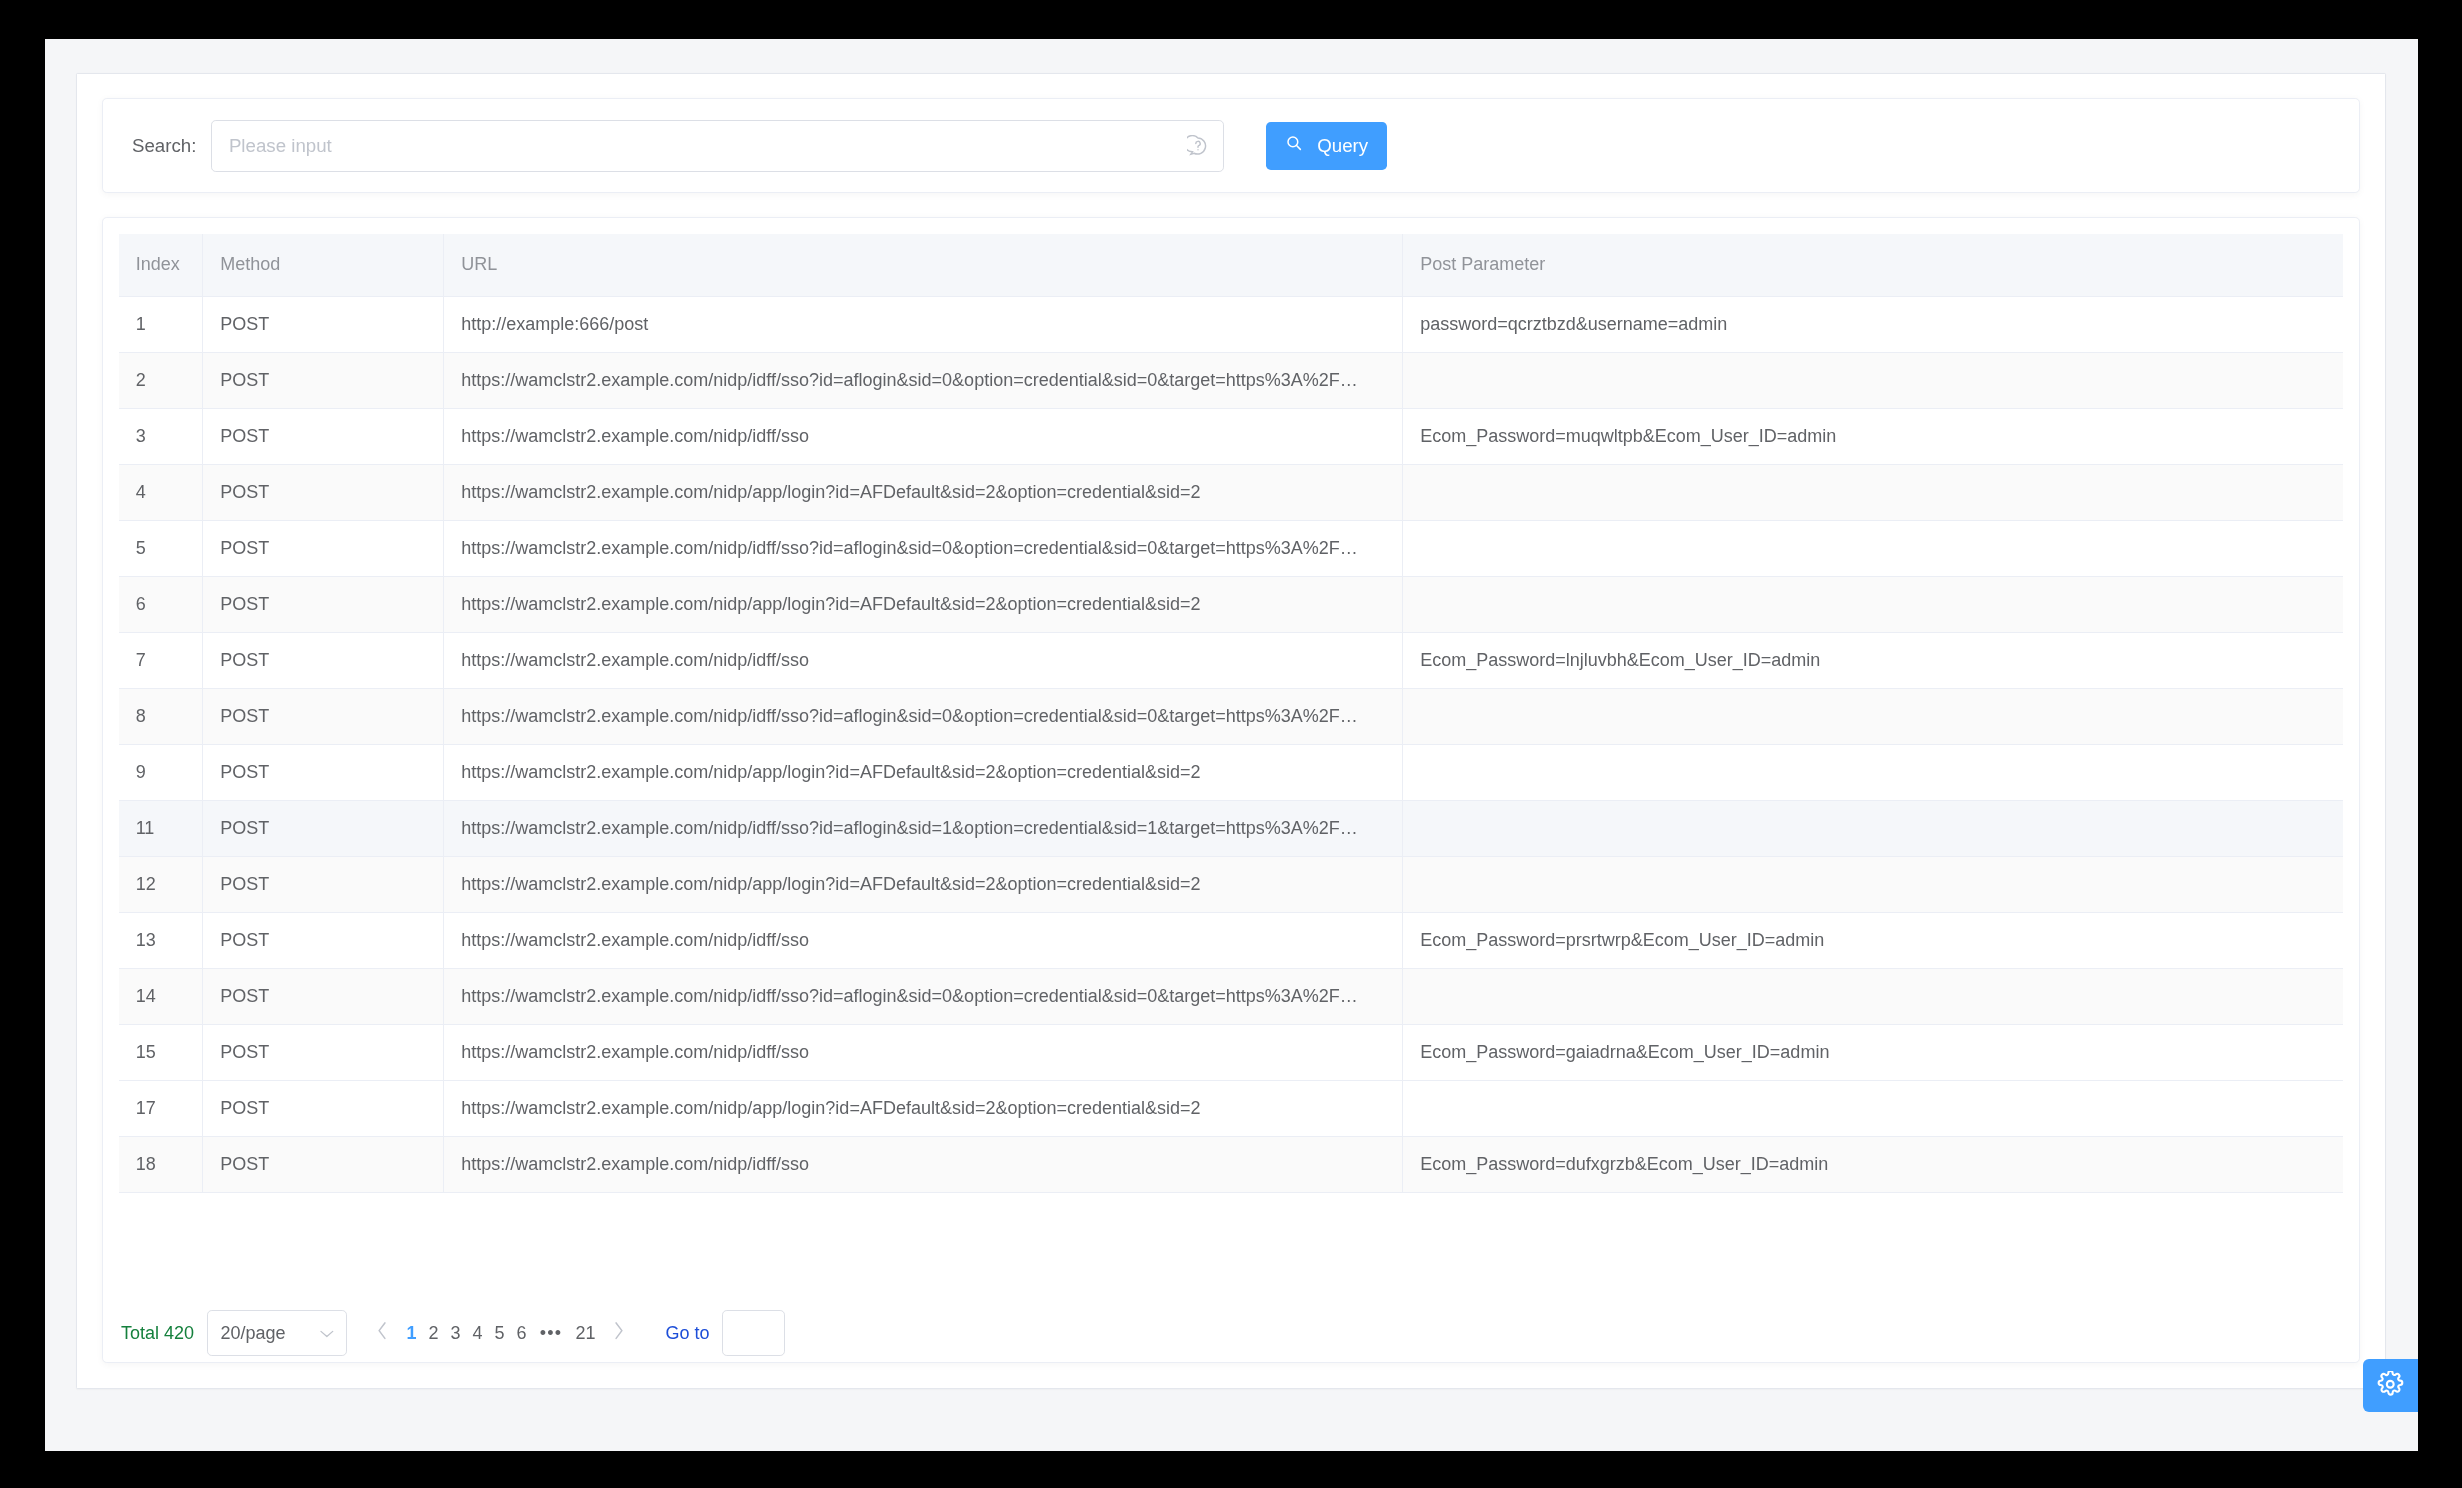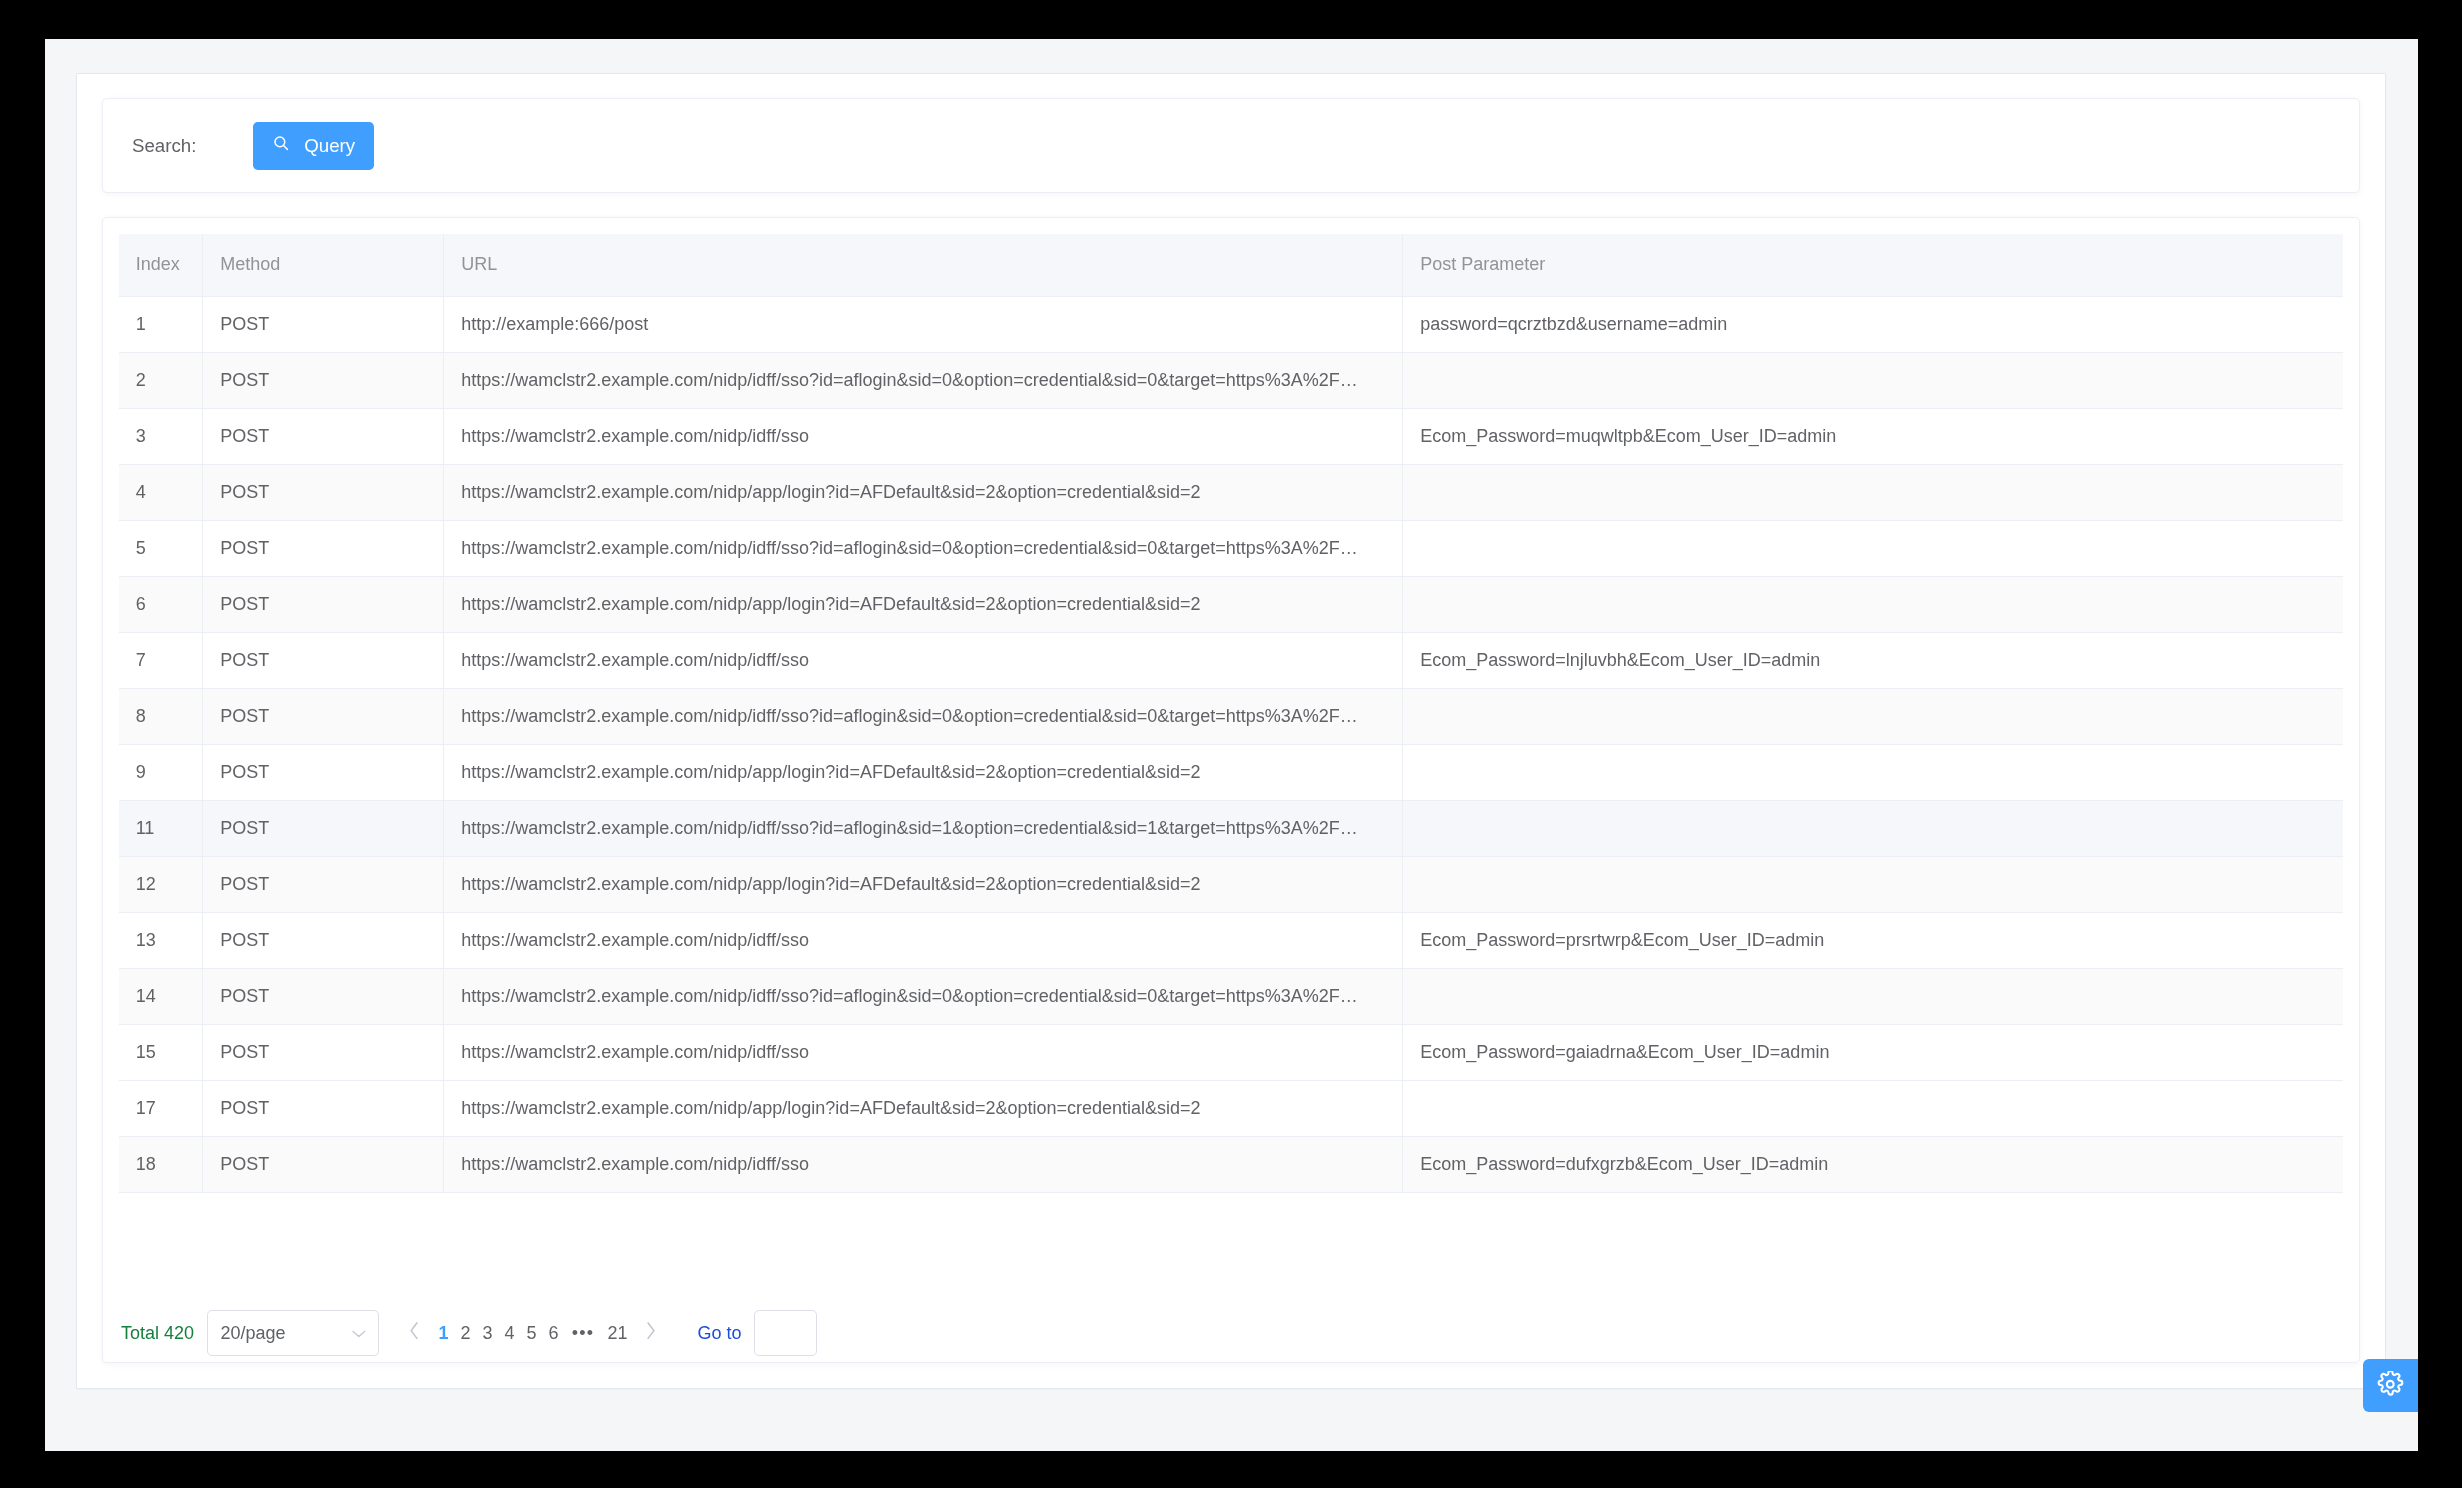--- a/index.html
+++ b/index.html
@@ -201,21 +201,21 @@
     gap: 0;
   }
   #pager-total {
     font-size: 18px;
     color: #15803d;
     margin-right: 13.3px;
     white-space: nowrap;
   }
   #page-size-select {
     position: relative;
-    width: 172px;
+    width: 140px;
     height: 46px;
     border: 0.6px solid #DCDFE6;
     border-radius: 4.8px;
     background: #ffffff;
     display: flex;
     align-items: center;
     padding: 0 12px;
     cursor: pointer;
     margin-right: 17px;
   }
@@ -296,20 +296,30 @@
 <div id="page-frame">
 
   <div id="tabs-card">
 
 
     <div id="tab-pane">
 
       <div id="search-card">
         <span id="search-label">Search:</span>
 
+        <div id="search-input-wrap">
+          <input id="search-input" type="text" placeholder="Please input" style="">
+          <span id="search-help-icon">
+            <svg width="22" height="22" viewBox="0 0 24 24" fill="none" stroke="#C0C4CC" stroke-width="1.6">
+              <path d="M12 3.2a8.8 8.8 0 1 0 -6.1 15.1L4.2 21l3.4-1.1A8.8 8.8 0 1 0 12 3.2z"></path>
+              <path d="M9.6 9.3a2.4 2.4 0 1 1 3.2 2.3c-.6.3-.8.7-.8 1.3v.4" stroke-linecap="round"></path>
+              <circle cx="12" cy="16.1" r="0.75" fill="#C0C4CC" stroke="none"></circle>
+            </svg>
+          </span>
+        </div>
 
         <button id="query-button">
           <span>
             <svg width="18" height="18" viewBox="0 0 24 24" fill="none" stroke="#ffffff" stroke-width="2">
               <circle cx="10.5" cy="10.5" r="6.5"></circle>
               <line x1="15.4" y1="15.4" x2="20.5" y2="20.5" stroke-linecap="round"></line>
             </svg>
           </span>
           <span>Query</span>
         </button>

